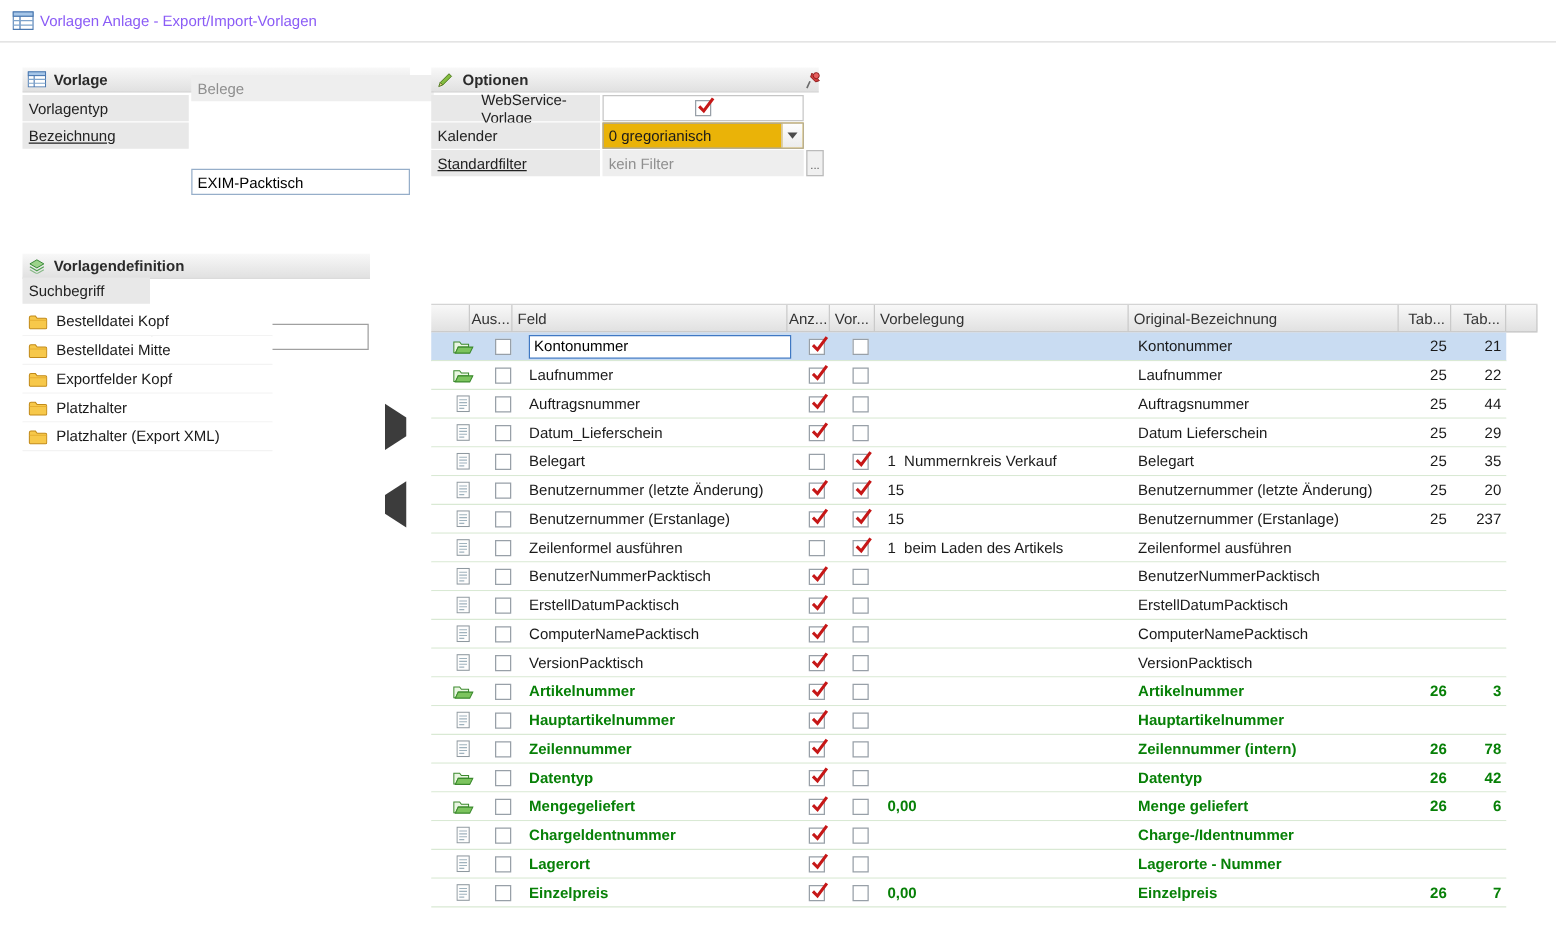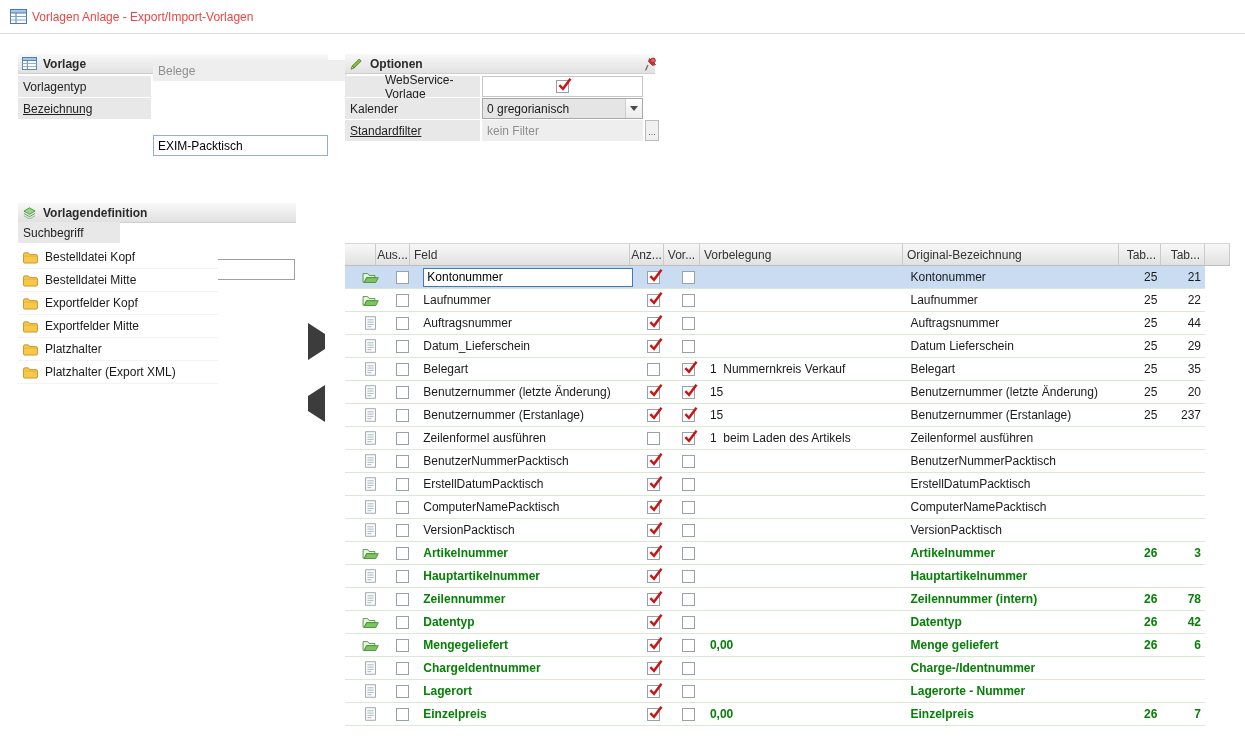--- a/index.html
+++ b/index.html
@@ -3,34 +3,34 @@
 <meta charset="utf-8">
 <style>
   * { margin:0; padding:0; box-sizing:border-box; }
   html,body { background:#fff; }
   body { font-family:"Liberation Sans", sans-serif; font-size:12px; color:#1a1a1a; }
   .app { position:relative; width:1245px; height:748px; background:#fff; overflow:hidden; }
 
   
   .titlebar { position:absolute; left:0; top:0; width:1245px; height:34px; background:#fff; border-bottom:1px solid #dcdcdc; }
   .title-icon { position:absolute; left:10px; top:9px; width:17px; height:15px; }
-  .title-text { position:absolute; left:32px; top:10px; color:#ef4444; }
+  .title-text { position:absolute; left:32px; top:10px; color:#8b5cf6; }
 
   
   .sec-header { position:absolute; height:20px; background:linear-gradient(#f8f8f8,#e1e1e1); border-bottom:1px solid #cfcfcf; display:flex; align-items:center; gap:5px; padding:0 4px; font-weight:bold; color:#2b2b2b; }
   .sec-header .hicon { display:inline-flex; width:16px; height:15px; align-items:center; }
 
   .lbl { position:absolute; height:21px; background:#e8e8e8; display:flex; align-items:center; padding:0 5px; color:#222; }
   .val-gray { position:absolute; height:21px; background:#eeeeee; display:flex; align-items:center; padding:0 5px; color:#8f8f8f; }
   .inputbox { position:absolute; height:21px; background:#fff; border:1px solid #96aec9; padding:0 4px; font-family:"Liberation Sans",sans-serif; font-size:12px; color:#000;margin-top:37px; }
   .inputbox.gray-border { border:1px solid #a0a0a0; }
   .underline { text-decoration:underline; }
 
   
-  .dropdown { position:absolute; height:21px; background:#e5e5e5; border:1px solid #a8a8a8; display:flex; align-items:center; padding:0 4px; }
+  .dropdown { position:absolute; height:21px; background:#eab308; border:1px solid #a8a8a8; display:flex; align-items:center; padding:0 4px; }
   .dd-btn { position:absolute; right:0; top:0; width:17px; height:19px; border-left:1px solid #cfcfcf; background:linear-gradient(#fefefe,#ececec); display:flex; align-items:center; justify-content:center; cursor:pointer; }
   .dd-arrow { width:0; height:0; border-left:4px solid transparent; border-right:4px solid transparent; border-top:5px solid #4c4c4c; }
 
   .browse-btn { position:absolute; width:14px; height:21px; background:#f0f0f0; border:1px solid #bbb; font-size:9px; color:#555; display:flex; align-items:flex-end; justify-content:center; padding-bottom:3px; cursor:pointer; }
 
   .cbbox { position:relative; width:13px; height:13px; background:#fff; border:1px solid #98a0a8; display:inline-block; }
   .cbbox svg { position:absolute; left:0px; top:-4px; }
 
   .ws-cell { position:absolute; height:21px; background:#fff; border:1px solid #c6c6c6; display:flex; align-items:center; justify-content:center; }
 
@@ -183,29 +183,20 @@
         </span>
         <span class="clabel">Exportfelder Kopf</span>
       </div>
       <div class="cat-item">
         <span class="cicon">
           <svg viewBox="0 0 16 14" width="16" height="13">
             <path d="M1 3.4 C1 2.6 1.6 2 2.4 2 H6.2 l1.5 1.9 H14.7 C15.4 3.9 16 4.5 16 5.2 V11.8 c0 .7-.5 1.2-1.2 1.2 H2.2 C1.5 13 1 12.5 1 11.8 Z" fill="#f7c84a" stroke="#c28a18" stroke-width="0.9"></path>
             <path d="M1 5.6 H16" stroke="#e3a92c" stroke-width="0.7"></path>
           </svg>
         </span>
-        <span class="clabel">Exportfelder Mitte</span>
-      </div>
-      <div class="cat-item">
-        <span class="cicon">
-          <svg viewBox="0 0 16 14" width="16" height="13">
-            <path d="M1 3.4 C1 2.6 1.6 2 2.4 2 H6.2 l1.5 1.9 H14.7 C15.4 3.9 16 4.5 16 5.2 V11.8 c0 .7-.5 1.2-1.2 1.2 H2.2 C1.5 13 1 12.5 1 11.8 Z" fill="#f7c84a" stroke="#c28a18" stroke-width="0.9"></path>
-            <path d="M1 5.6 H16" stroke="#e3a92c" stroke-width="0.7"></path>
-          </svg>
-        </span>
         <span class="clabel">Platzhalter</span>
       </div>
       <div class="cat-item">
         <span class="cicon">
           <svg viewBox="0 0 16 14" width="16" height="13">
             <path d="M1 3.4 C1 2.6 1.6 2 2.4 2 H6.2 l1.5 1.9 H14.7 C15.4 3.9 16 4.5 16 5.2 V11.8 c0 .7-.5 1.2-1.2 1.2 H2.2 C1.5 13 1 12.5 1 11.8 Z" fill="#f7c84a" stroke="#c28a18" stroke-width="0.9"></path>
             <path d="M1 5.6 H16" stroke="#e3a92c" stroke-width="0.7"></path>
           </svg>
         </span>
         <span class="clabel">Platzhalter (Export XML)</span>

